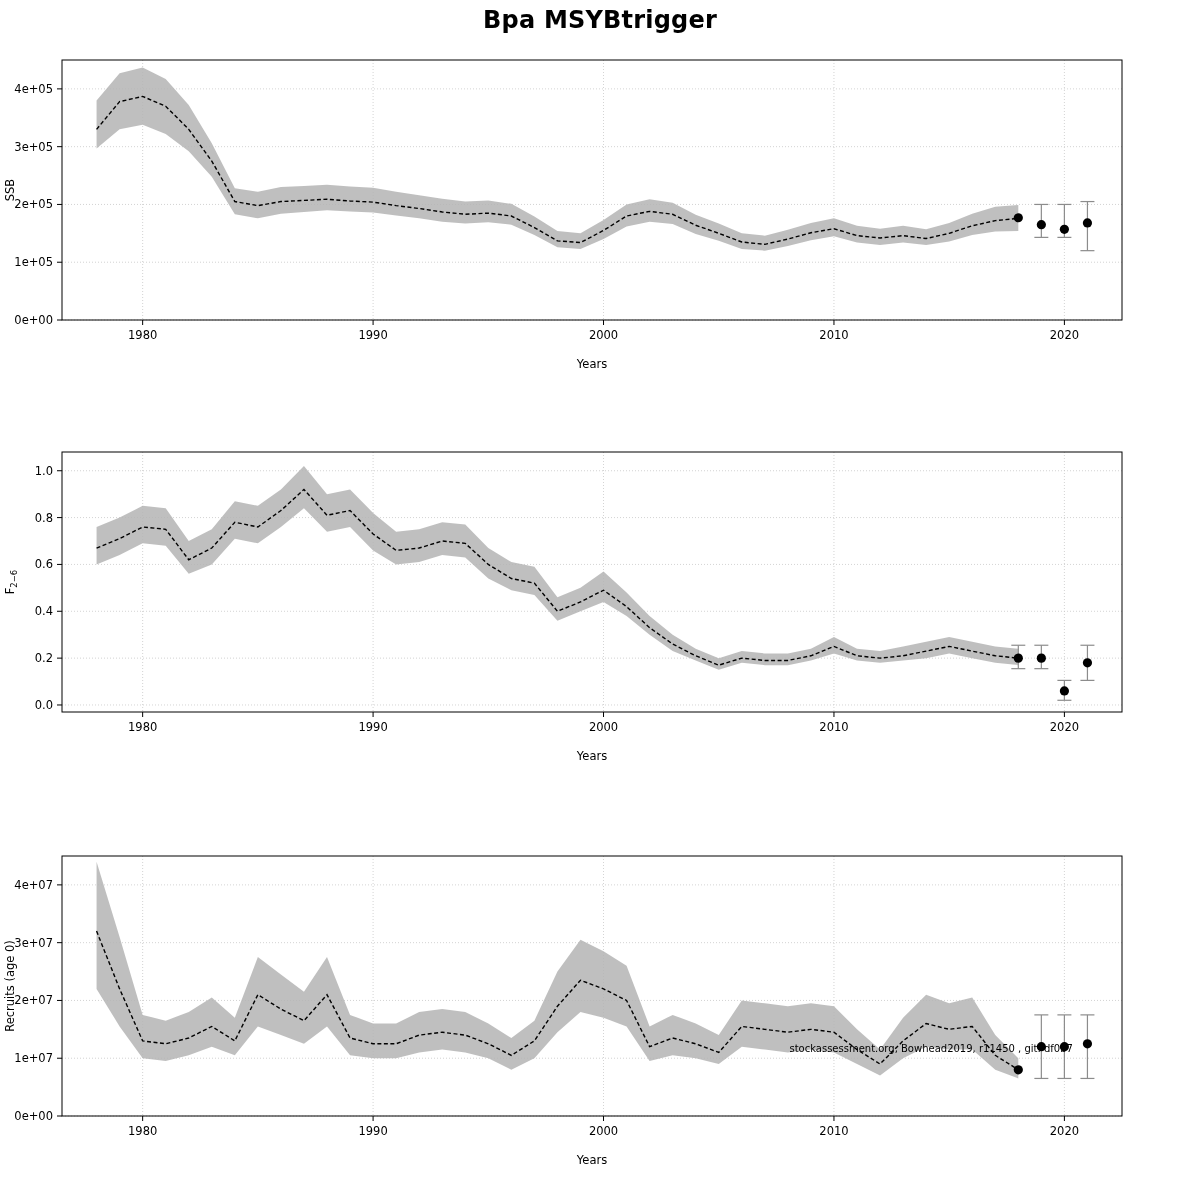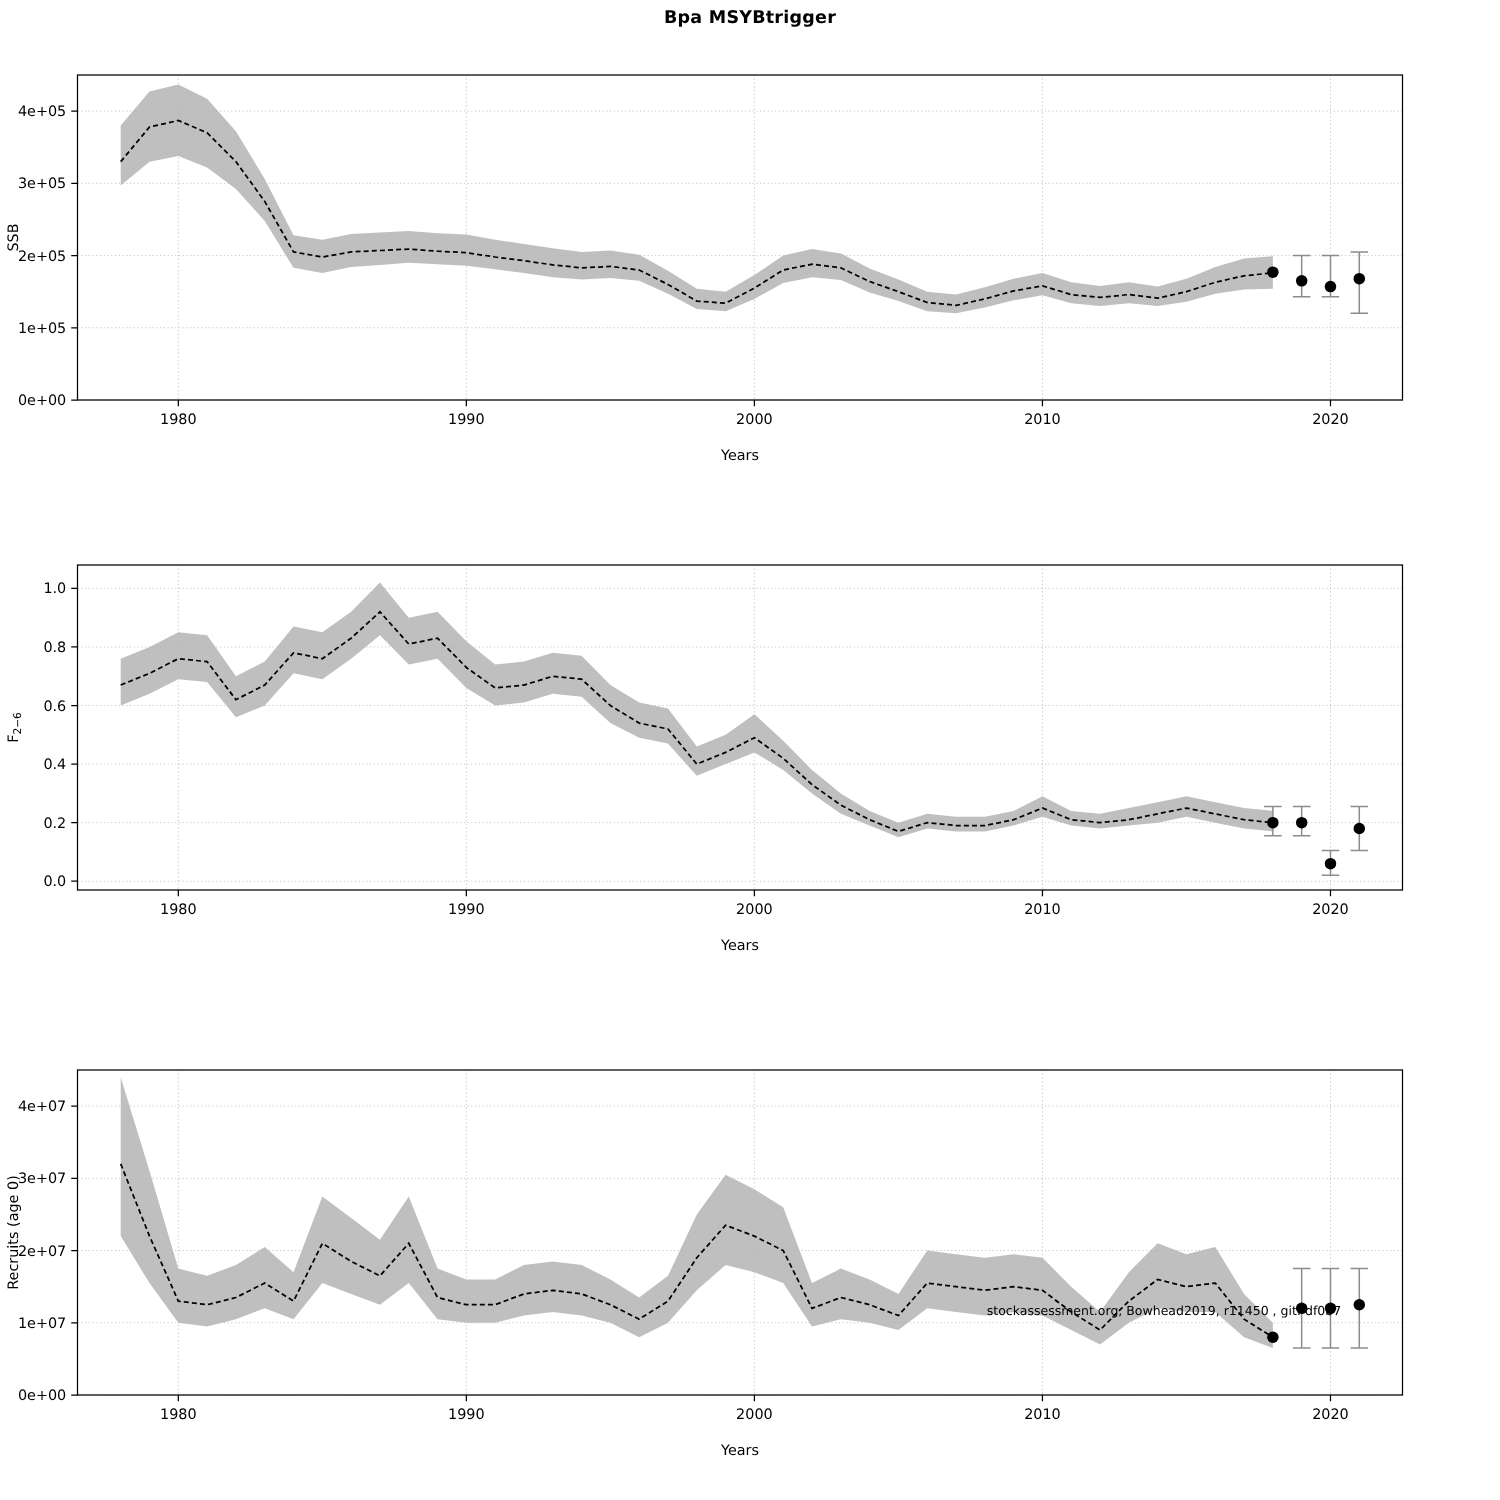--- a/index.html
+++ b/index.html
@@ -14,21 +14,21 @@
     color: #000000;
     position: relative;
     overflow: hidden;
   }
   .page-title {
     position: absolute;
     top: 6px;
     left: 0;
     width: 1200px;
     text-align: center;
-    font-size: 14px;
+    font-size: 24px;
     font-weight: bold;
     letter-spacing: 0.2px;
   }
   .panel {
     position: absolute;
     left: 0;
     width: 1200px;
   }
   #panel-ssb   { top: 40px;  height: 350px; }
   #panel-f     { top: 432px; height: 350px; }

